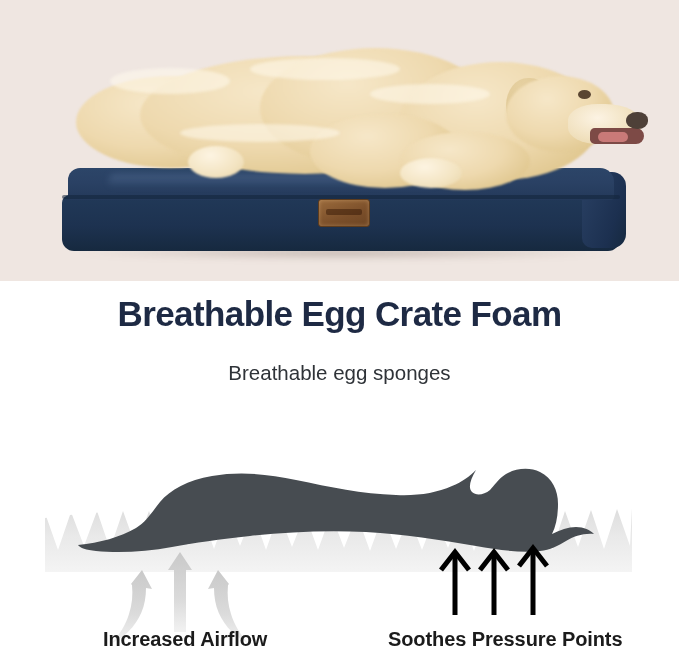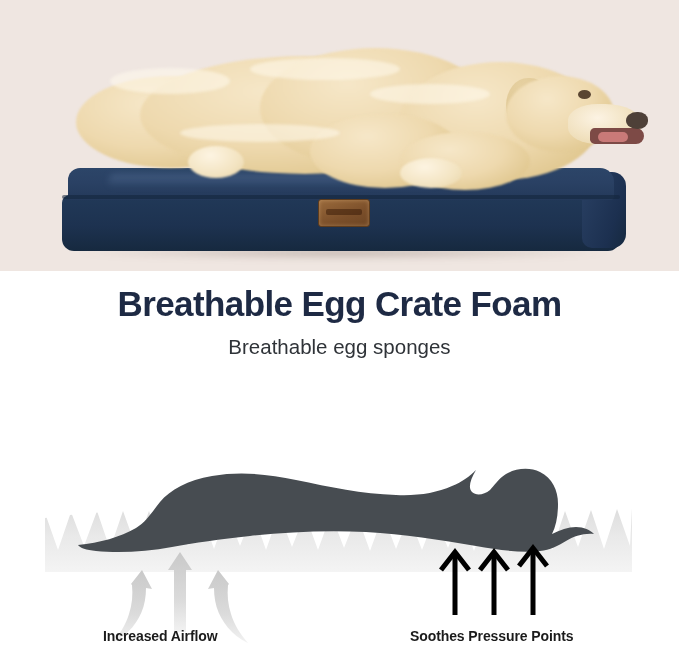--- a/index.html
+++ b/index.html
@@ -104,49 +104,49 @@
     background:radial-gradient(ellipse at 40% 30%,#e9d4a6,#d9c08a);
     border-radius:50% 50% 45% 55%;filter:blur(.6px);
   }
   .fur-strand{
     position:absolute;background:rgba(255,250,236,.55);
     border-radius:50%;filter:blur(1.6px);
   }
 
   
   .heading-block{
-    position:absolute;left:0;top:271px;width:679px;height:125px;
+    position:absolute;left:0;top:281px;width:679px;height:125px;
     background:#ffffff;text-align:center;
   }
   .main-title{
     margin:0;padding-top:14px;
     font-family:"Liberation Sans", sans-serif;
     font-size:35px;font-weight:bold;letter-spacing:-.6px;
     color:#1e2a44;line-height:1.1;
   }
   .subtitle{
-    margin:0;padding-top:9px;
+    margin:16px;padding-top:9px;
     font-size:20.5px;font-weight:normal;color:#2f3338;line-height:1.33;
   }
 
   
   .diagram{
     position:absolute;left:0;top:400px;width:679px;height:250px;
     background:#ffffff;
   }
   .diagram svg{display:block;}
 
   
   .caption{
     position:absolute;top:628px;
-    font-size:14px;font-weight:bold;color:#1b1b1b;
+    font-size:20px;font-weight:bold;color:#1b1b1b;
     letter-spacing:-.1px;white-space:nowrap;
   }
   .caption-left{left:103px;}
-  .caption-right{left:410px;}
+  .caption-right{left:388px;}
 </style>
 </head>
 <body>
 
 <div id="page">
 
   <div class="photo-panel">
     <div class="photo-stage">
 
       <div class="bed-shadow"></div>

